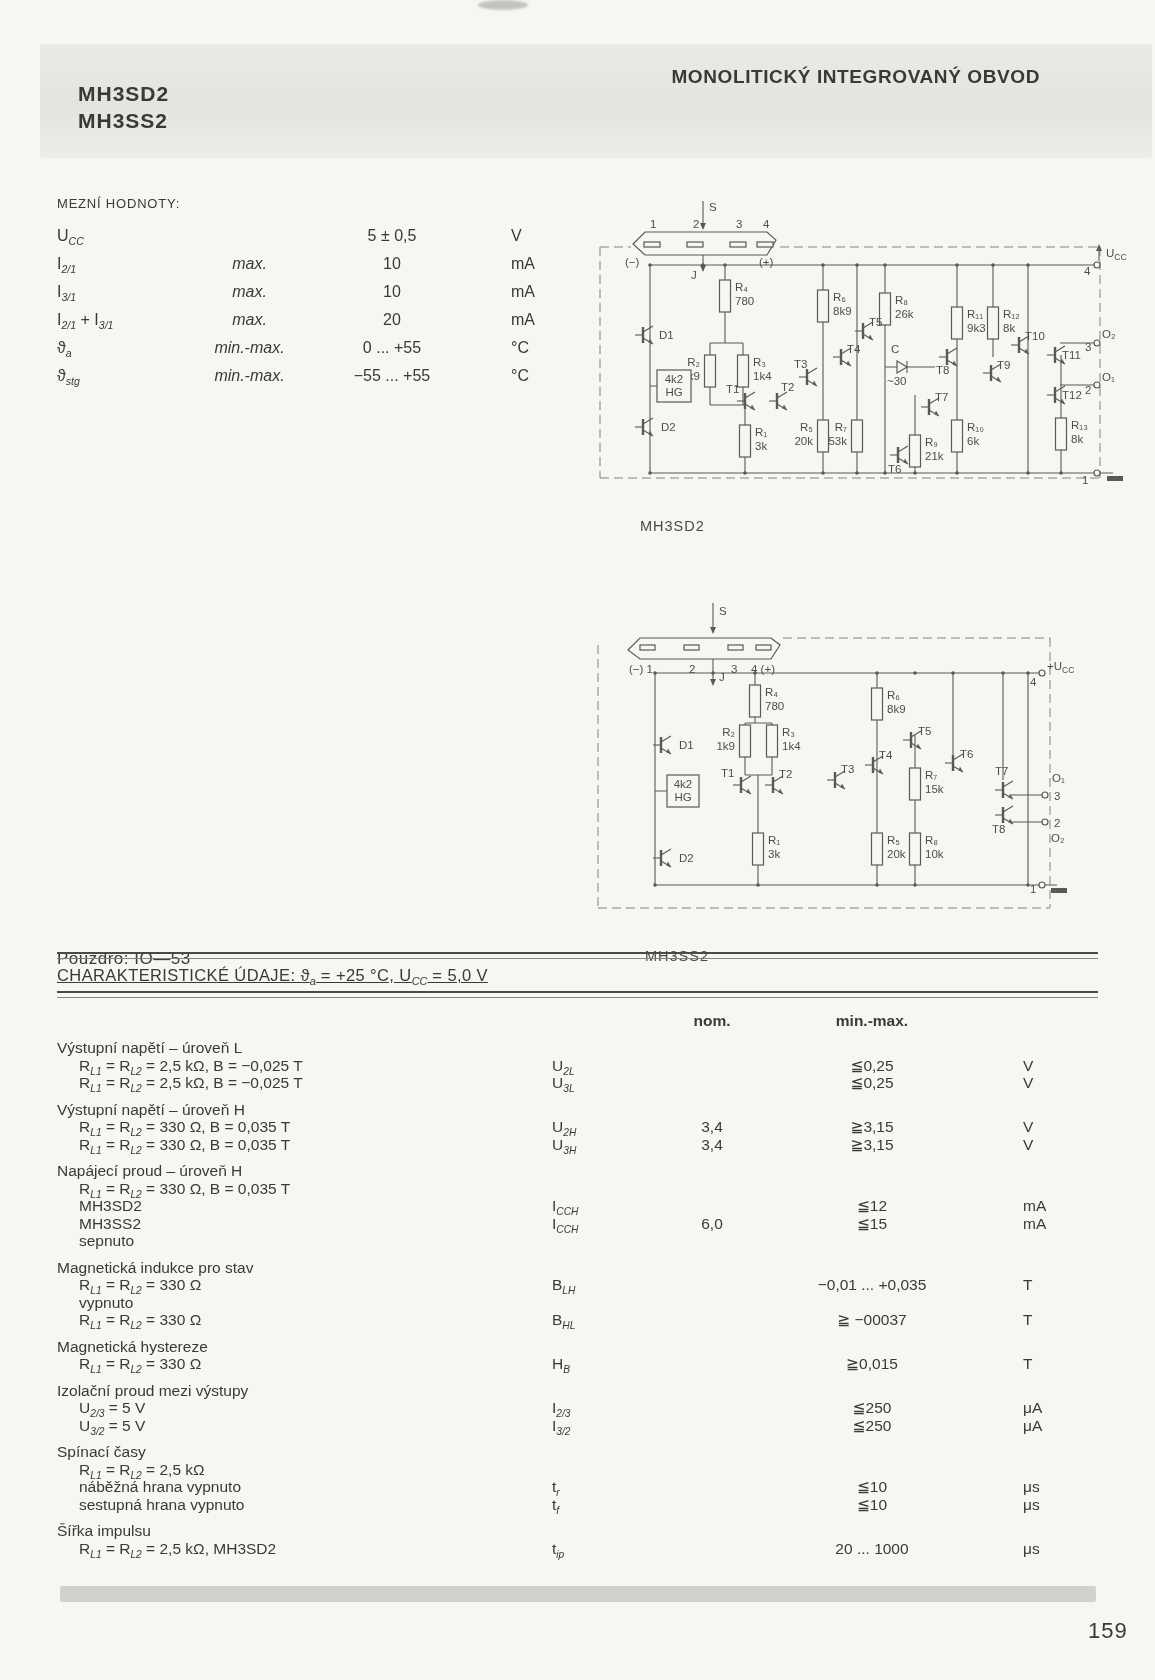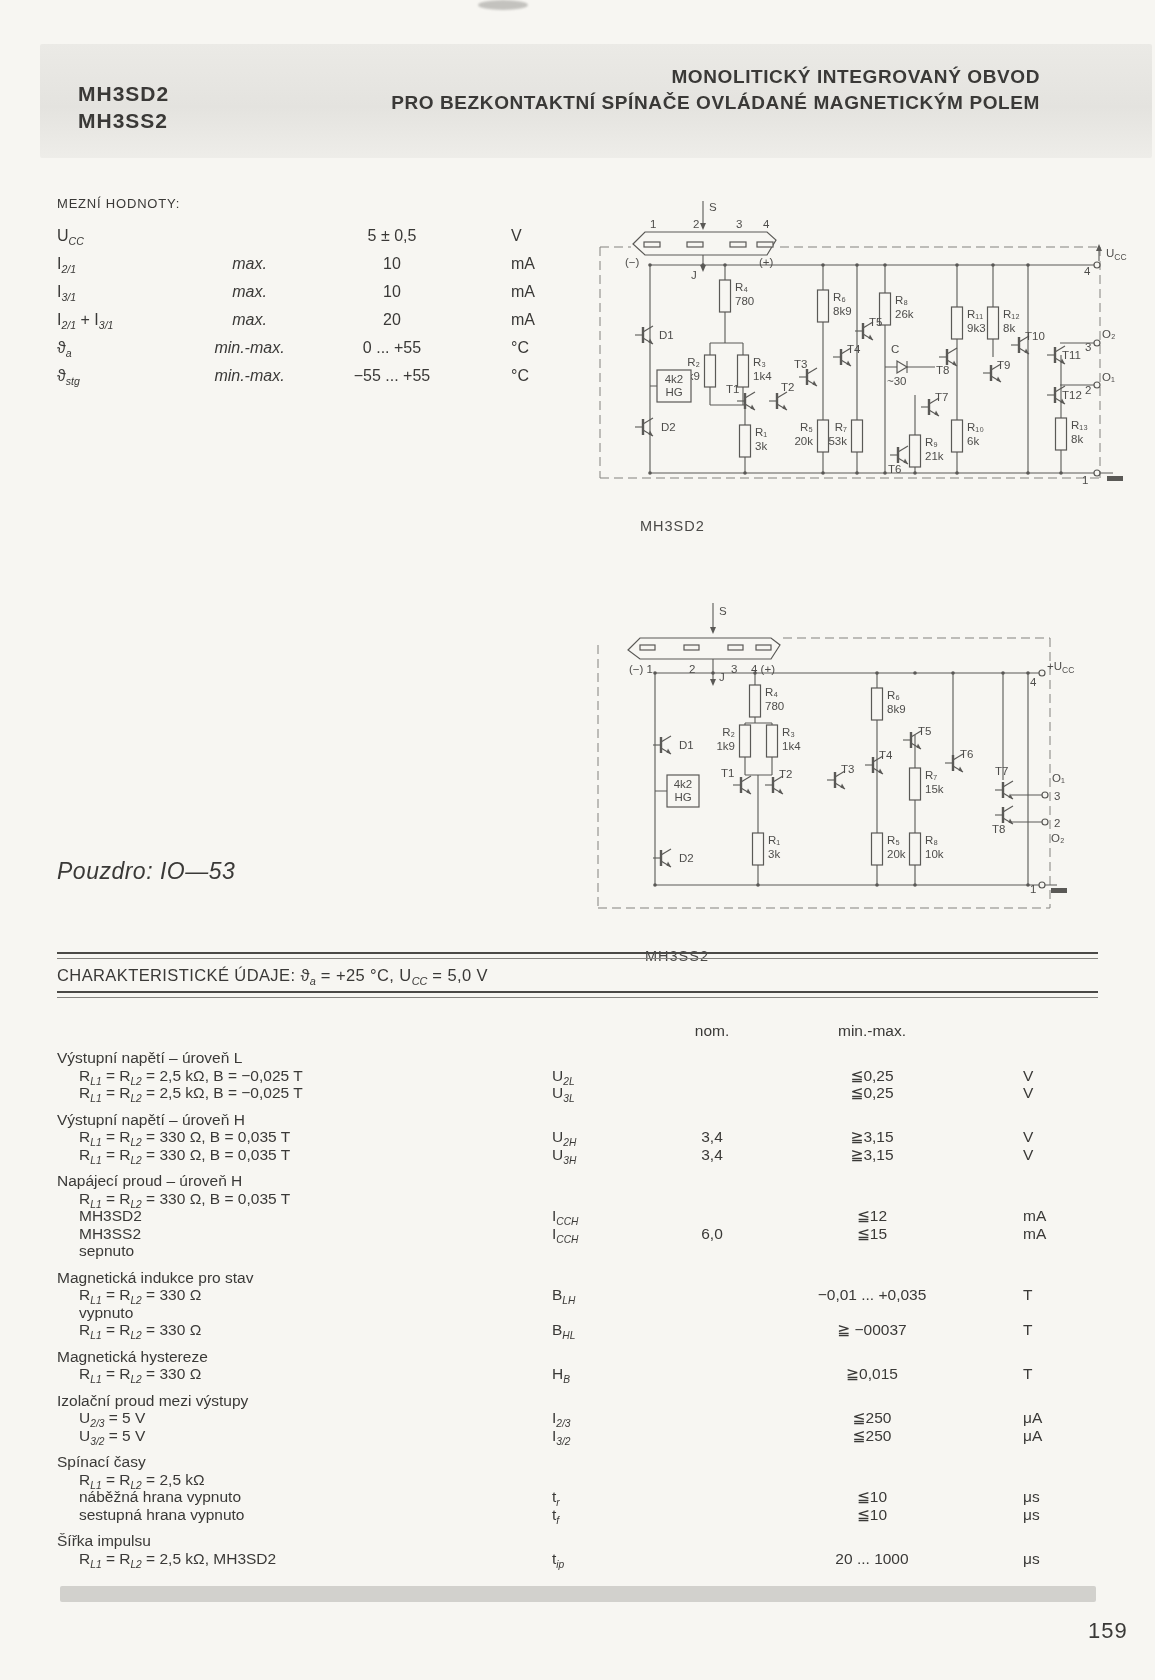--- a/index.html
+++ b/index.html
@@ -29,27 +29,27 @@
   .lrow .lval{text-align:center;}
   .lrow .lunit{text-align:left;padding-left:34px;}
   sub{font-size:.66em;font-style:italic;line-height:0;letter-spacing:0;}
   
   svg{position:absolute;overflow:visible;}
   svg text{font-family:"Liberation Sans",sans-serif;font-size:11.5px;fill:#4e4d4b;}
   .wire{stroke:#5a5956;stroke-width:1.1;fill:none;}
   .dash{stroke:#83827e;stroke-width:1;fill:none;stroke-dasharray:9 5;}
   .comp{stroke:#5a5956;stroke-width:1.2;fill:#f7f6f2;}
   .caption{position:absolute;font-size:14.5px;letter-spacing:1px;color:#4a4947;}
-  #pouzdro{position:absolute;left:57px;top:858px;font-size:23px;letter-spacing:.5px;font-style:italic;}
+  #pouzdro{position:absolute;left:57px;top:949px;font-size:17px;letter-spacing:.5px;}
   
   #chars{position:absolute;left:57px;top:952px;width:1041px;}
   .rule{height:4px;border-top:2.5px solid #4a4946;border-bottom:1px solid #84837f;}
-  #chars .ctitle{font-size:16.5px;padding:7px 0 6px 0;letter-spacing:.4px;}
+  #chars .ctitle{font-size:16.5px;padding:7px 0 6px 0;letter-spacing:.4px;text-decoration:underline;}
   .chead{display:grid;grid-template-columns:495px 105px 110px 210px 121px;
-        margin-top:24px;font-weight:normal;font-size:15.5px;}
+        margin-top:14px;font-weight:bold;font-size:15.5px;}
   .chead .nom{grid-column:3;text-align:center;}
   .chead .mm{grid-column:4;text-align:center;}
   .crow{display:grid;grid-template-columns:495px 105px 110px 210px 121px;
         font-size:15.5px;line-height:17.5px;}
   .crow.group{margin-top:9px;}
   .crow .cond{padding-left:22px;}
   .crow.group .cond{padding-left:0;}
   .crow .sym{text-align:left;}
   .crow .nom{text-align:center;}
   .crow .mm{text-align:center;}
@@ -62,21 +62,20 @@
 <div id="page">
   <div class="band-top"></div>
   <div class="smudge"></div>
 
   <div class="part-ids">
     <div>MH3SD2</div>
     <div>MH3SS2</div>
   </div>
   <div class="doc-title">
     <div>MONOLITICKÝ INTEGROVANÝ OBVOD</div>
-    <div>PRO BEZKONTAKTNÍ SPÍNAČE OVLÁDANÉ MAGNETICKÝM POLEM</div>
   </div>
 
   <div id="limits">
     <div class="ltitle">MEZNÍ HODNOTY:</div>
     <div id="limits-rows">
         <div class="lrow">
           <span class="lparam">U<sub>CC</sub></span>
     <span class="lcond"></span>
     <span class="lval">5 ± 0,5</span>
     <span class="lunit">V</span>

